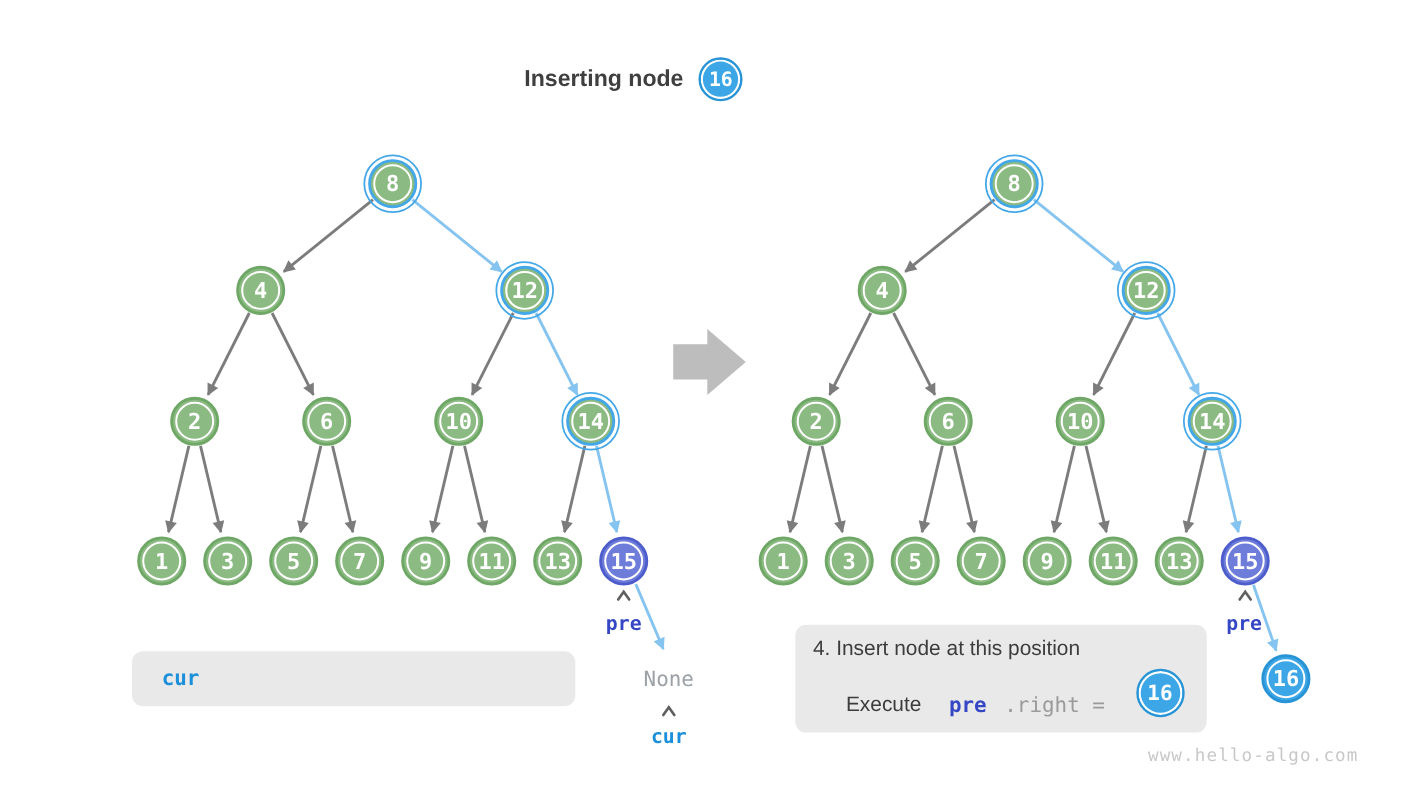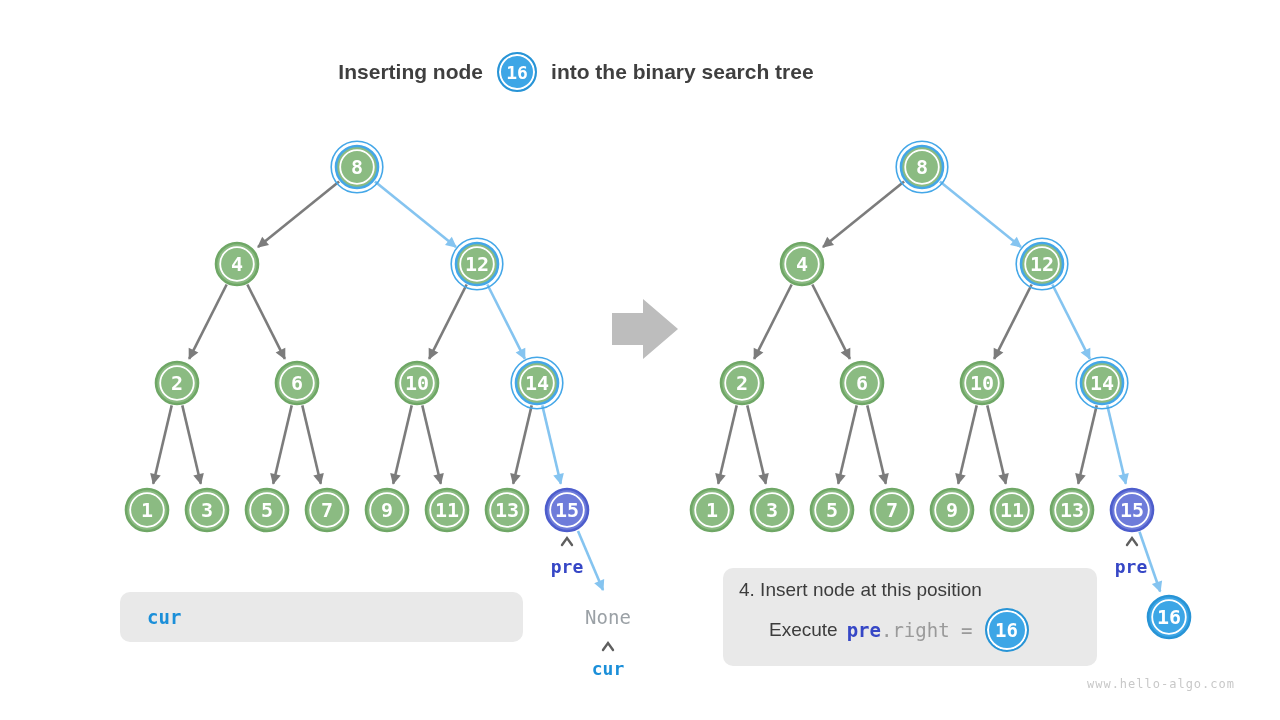--- a/index.html
+++ b/index.html
@@ -29,42 +29,41 @@
   }
   .caption1{
     left:120px;top:592px;width:403px;height:50px;
     display:flex;align-items:center;padding-left:18px;
   }
   .caption2{
     left:723px;top:568px;width:374px;height:98px;
     padding:11px 16px 0 16px;
   }
   .caption2 .line2{
-    display:flex;align-items:center;margin-top:7px;margin-left:30px;
+    display:flex;align-items:flex-end;margin-top:7px;margin-left:30px;gap:16px;
   }
   .code{font-family:"DejaVu Sans Mono", monospace;font-weight:bold;font-size:19px;}
   .code-cur{color:#1b8fd9;margin-left:9px;}
   .code-pre{color:#3647c6;margin-left:9px;}
   .code-gray{color:#9a9a9a;font-weight:normal;}
   .line2 .badge{margin-left:12px;}
   .watermark{
     position:absolute;right:45px;top:677px;
     font-family:"DejaVu Sans Mono", monospace;
-    font-size:12px;color:#c8c8c8;letter-spacing:1px;
+    font-size:16px;color:#c8c8c8;letter-spacing:1px;
   }
 </style>
 </head>
 <body>
 
 <div class="title">
   <span>Inserting node</span>
   <span class="badge" style="background: rgb(61, 166, 230); border-color: rgb(40, 148, 214);">
       <span>16</span>
     </span>
-  <span>into the binary search tree</span>
 </div>
 
 <svg id="diagram" width="1280" height="720" viewBox="0 0 1280 720">
     <defs>
       <marker id="arrow-gray" viewBox="0 0 12 12" refX="10" refY="6" markerWidth="13" markerHeight="13" markerUnits="userSpaceOnUse" orient="auto">
         <path d="M1,1 L11,6 L1,11 Z" fill="#7c7c7c"></path>
       </marker>
       <marker id="arrow-blue" viewBox="0 0 12 12" refX="10" refY="6" markerWidth="13" markerHeight="13" markerUnits="userSpaceOnUse" orient="auto">
         <path d="M1,1 L11,6 L1,11 Z" fill="#85c4f0"></path>
       </marker>

